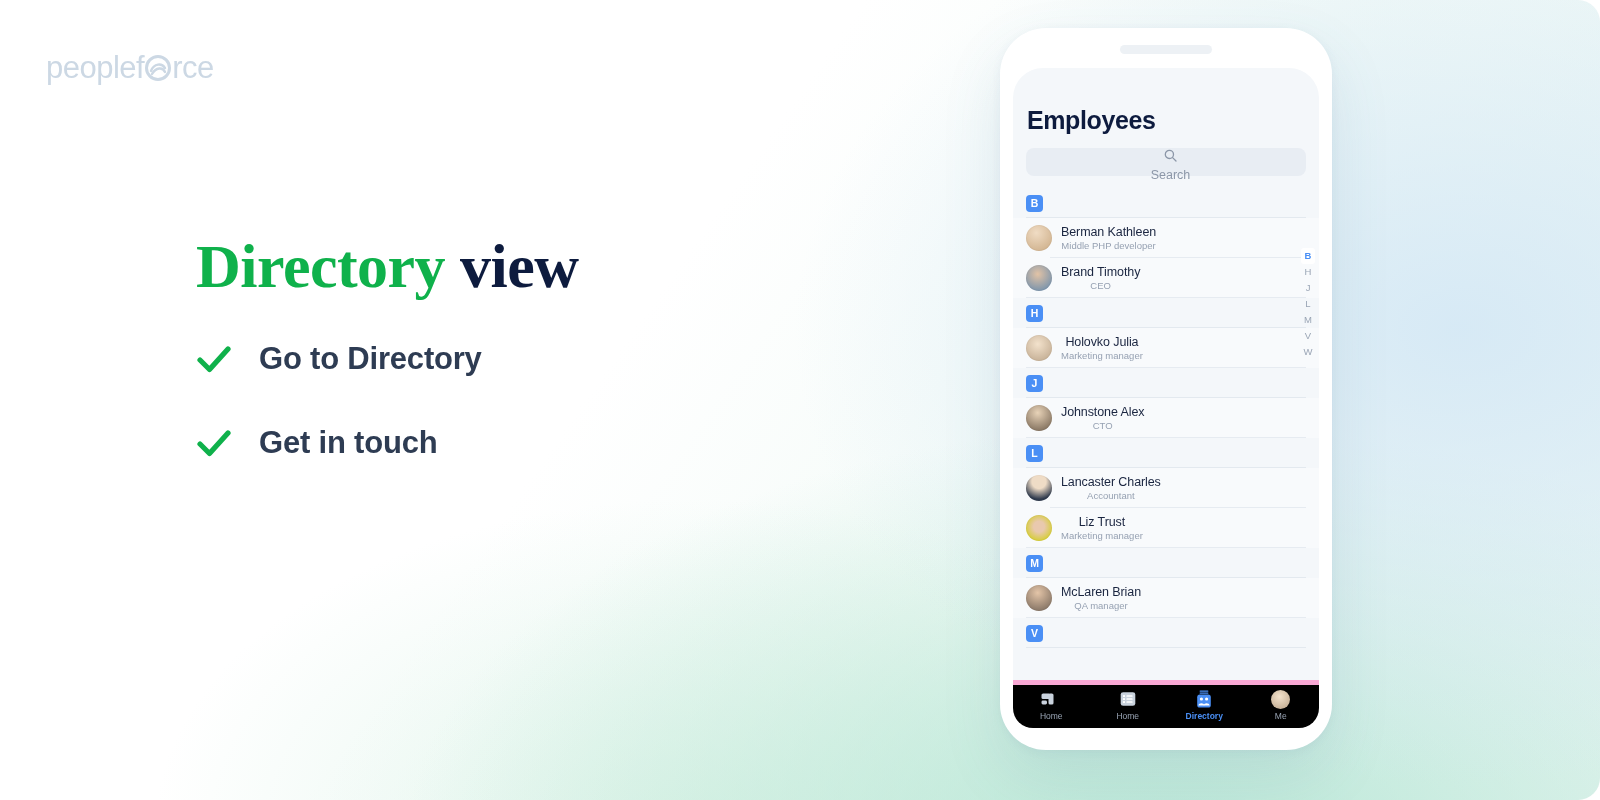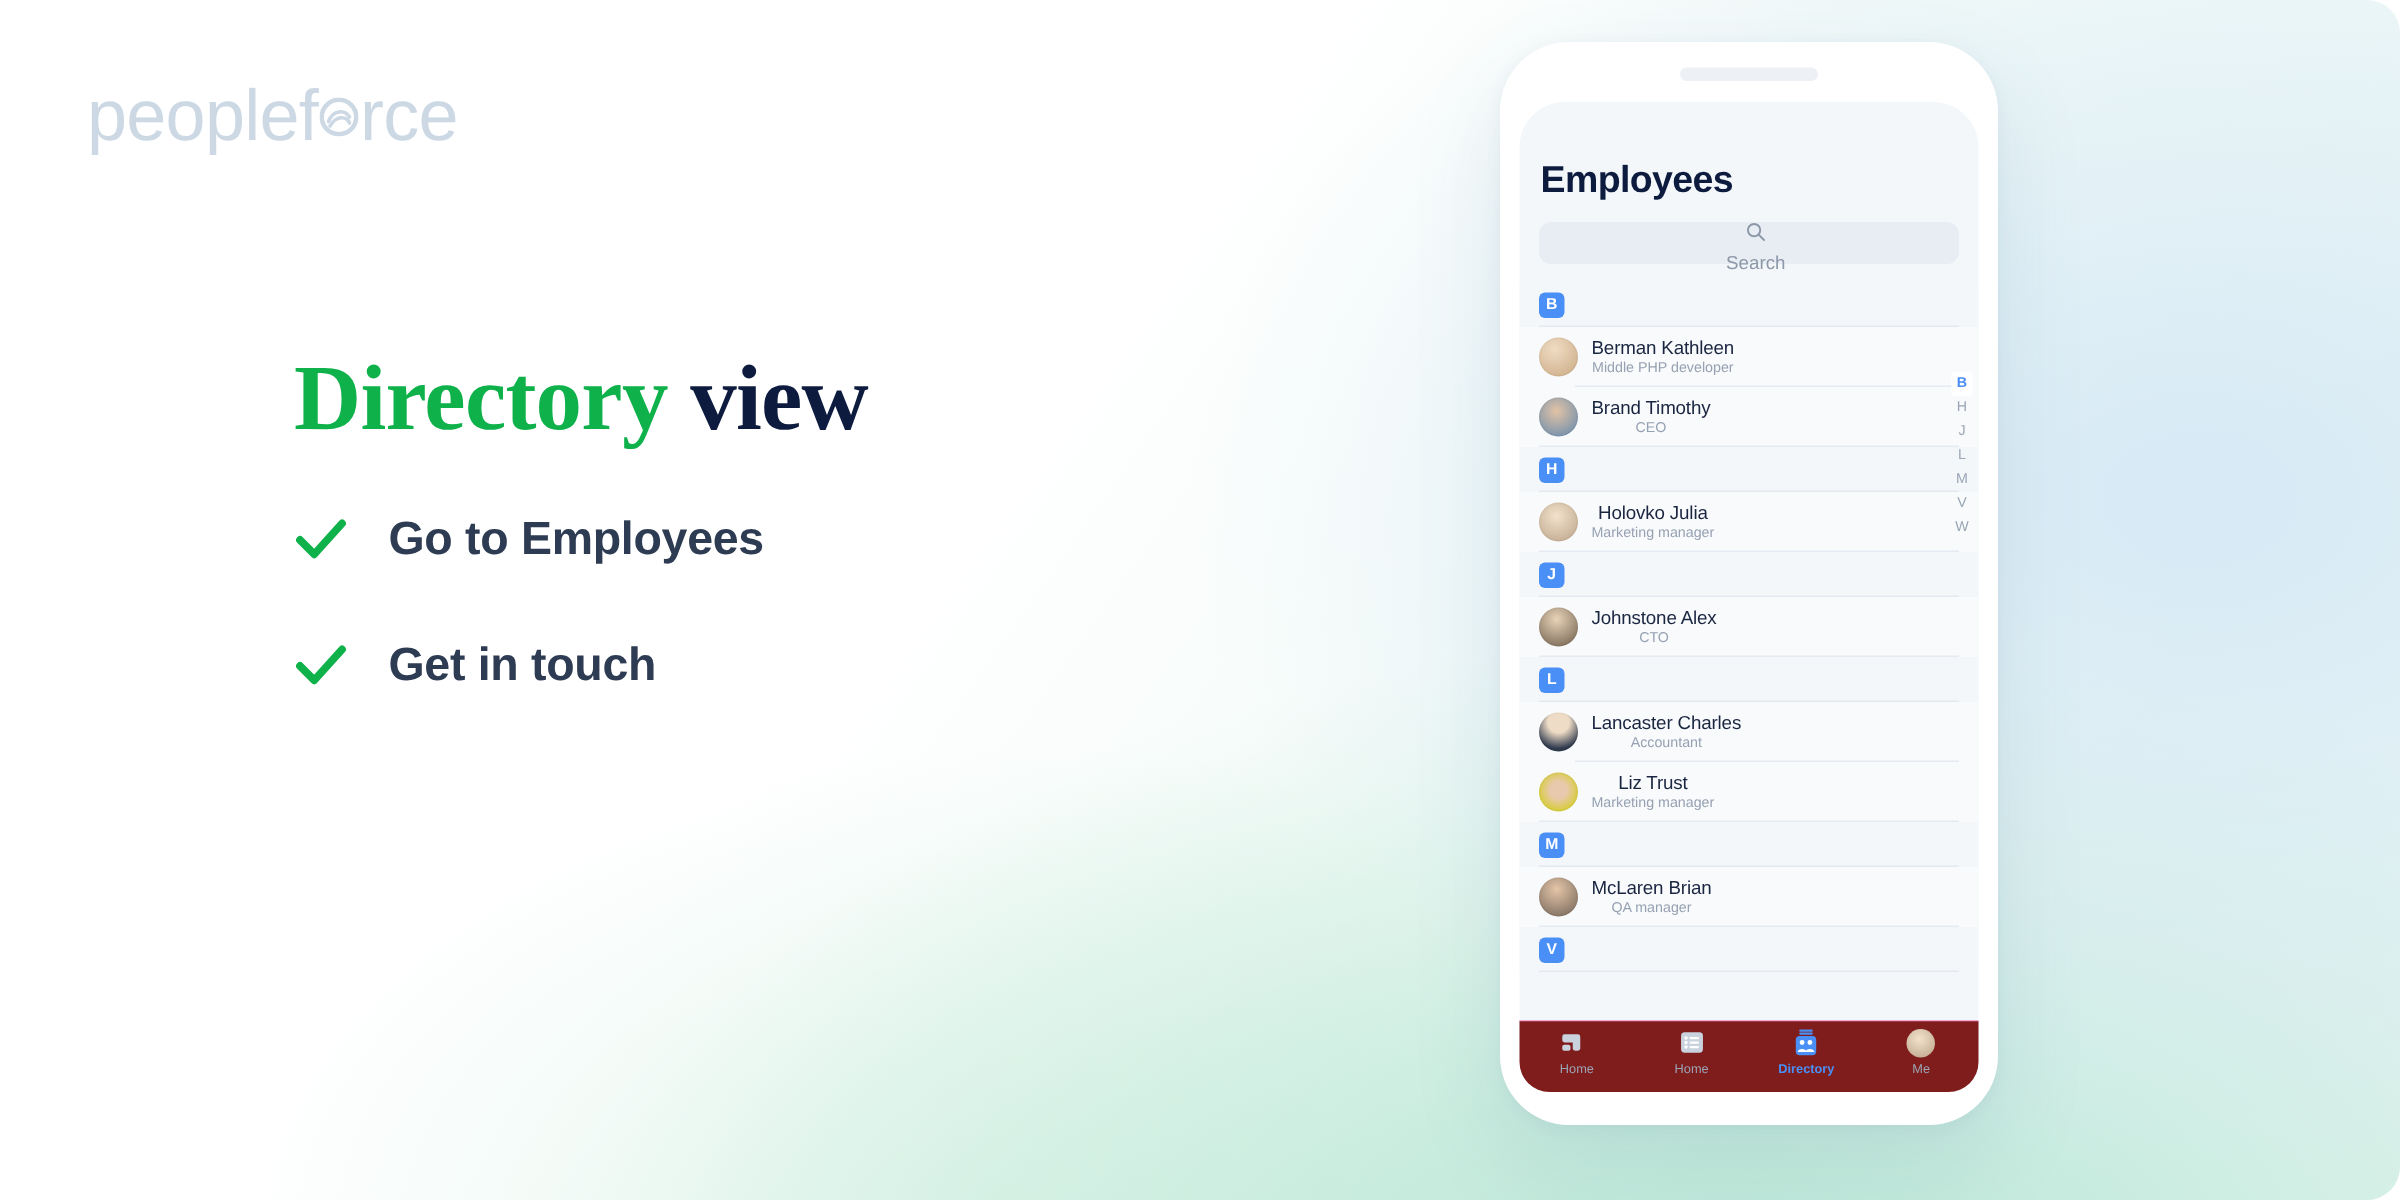--- a/index.html
+++ b/index.html
@@ -21,25 +21,25 @@
     background:
       radial-gradient(ellipse 900px 620px at 1460px 330px, rgba(209,230,245,0.82) 0%, rgba(209,230,245,0.30) 48%, rgba(255,255,255,0) 74%),
       radial-gradient(ellipse 1000px 560px at 1180px 860px, rgba(170,226,206,0.80) 0%, rgba(186,231,213,0.34) 50%, rgba(255,255,255,0) 78%),
       radial-gradient(ellipse 760px 460px at 700px 830px, rgba(205,238,222,0.60) 0%, rgba(255,255,255,0) 72%),
       linear-gradient(125deg, #ffffff 0%, #ffffff 40%, #f4fbf8 62%, #eaf6f4 100%);
   }
 
   
   #logo {
     position: absolute;
-    left: 58px;
+    left: 46px;
     top: 50px;
     display: flex;
     align-items: center;
-    font-size: 48px;
+    font-size: 31px;
     font-weight: 400;
     letter-spacing: -0.5px;
     color: #ccd8e4;
     user-select: none;
   }
   #logo .lg-part { white-space: pre; }
   #logo .swirl {
     position: relative;
     display: inline-block;
     width: 26px;
@@ -233,22 +233,22 @@
     background: #ffffff;
   }
 
   
   #tabbar {
     position: absolute;
     left: 13px;
     bottom: 22px;
     width: 306px;
     height: 48px;
-    background: #7f1d1d;
-    border-top: 1px solid #f9a8d4;
+    background: #000000;
+    border-top: 5px solid #f9a8d4;
     display: flex;
     align-items: flex-start;
     padding-top: 4px;
     border-radius: 0 0 20px 20px;
   }
   .tab {
     flex: 1;
     display: flex;
     flex-direction: column;
     align-items: center;
@@ -285,21 +285,21 @@
   </div>
 
   <div id="checklist">
 
     <div class="check-row">
       <span class="check-mark">
         <svg viewBox="0 0 34 30" width="34" height="30">
           <path d="M3 16 L12.5 25.5 L31 5" fill="none" stroke="#0fb14b" stroke-width="5.2" stroke-linecap="round" stroke-linejoin="round"></path>
         </svg>
       </span>
-      <span class="check-label">Go to Employees</span>
+      <span class="check-label">Go to Directory</span>
     </div>
 
 
     <div class="check-row">
       <span class="check-mark">
         <svg viewBox="0 0 34 30" width="34" height="30">
           <path d="M3 16 L12.5 25.5 L31 5" fill="none" stroke="#0fb14b" stroke-width="5.2" stroke-linecap="round" stroke-linejoin="round"></path>
         </svg>
       </span>
       <span class="check-label">Get in touch</span>

